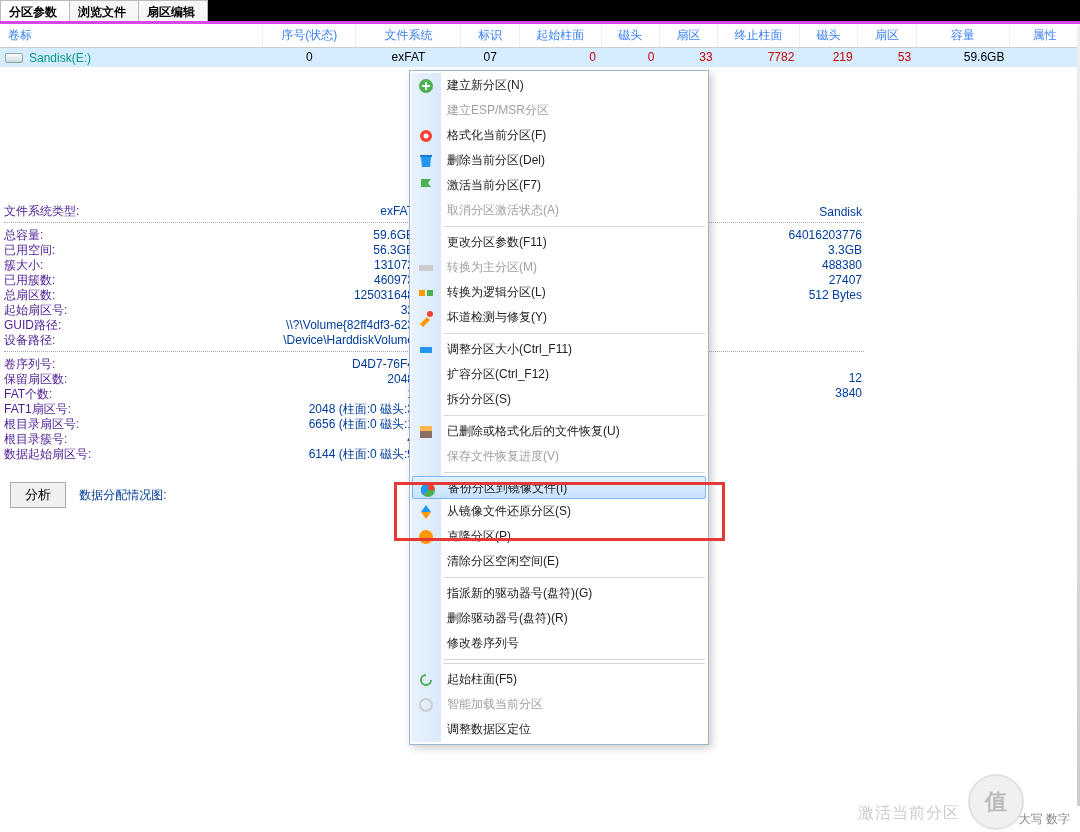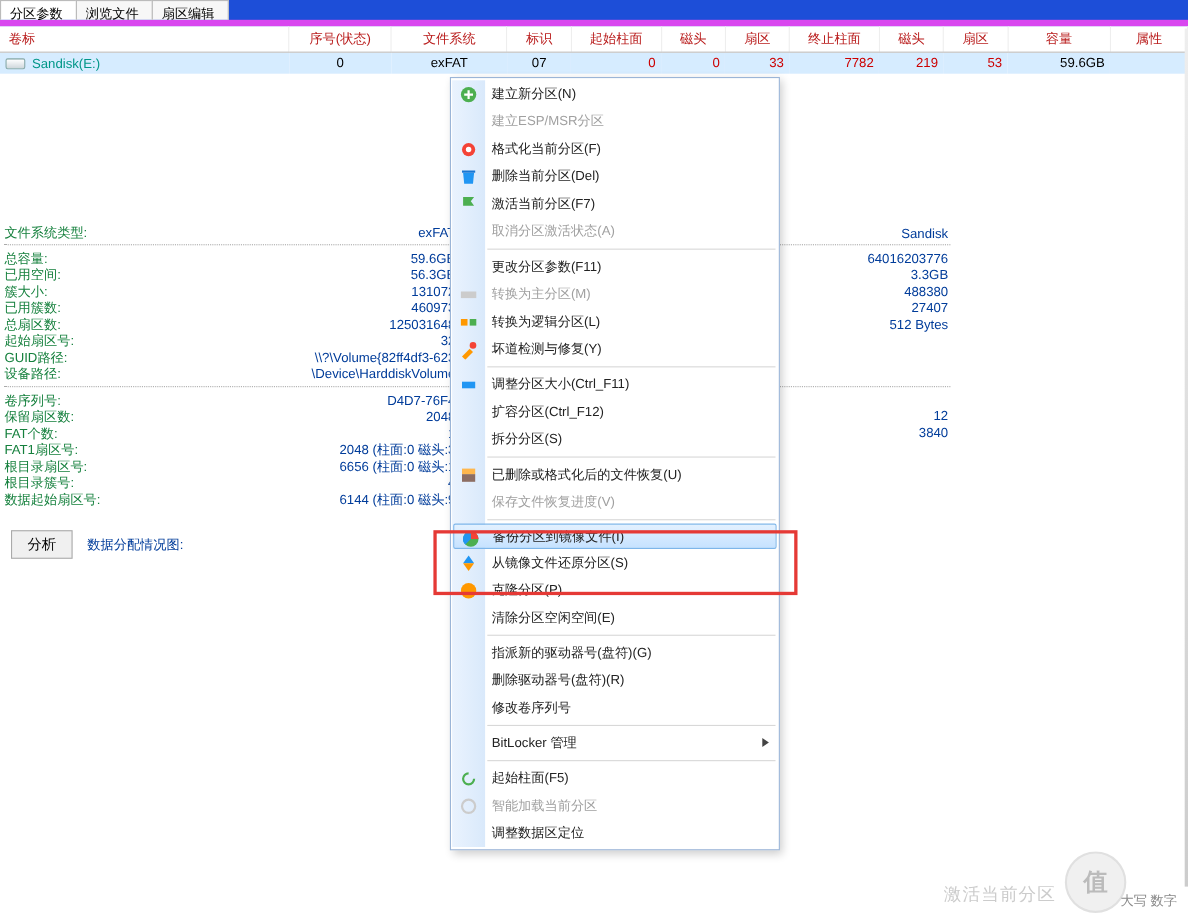--- a/index.html
+++ b/index.html
@@ -7,39 +7,39 @@
     margin: 0; padding: 0;
     font-family: "Microsoft YaHei", "SimSun", Arial, sans-serif;
     font-size: 12px;
     background: #fff;
     width: 1080px; height: 832px;
     position: relative; overflow: hidden;
     color: #000;
   }
 
   
-  .top-tabs { display:flex; border-bottom:6px solid #d946ef; height:24px; background:#1d4ed8; }
+  .top-tabs { display:flex; border-bottom:3px solid #d946ef; height:24px; background:#000000;font-weight:bold; }
   .top-tabs .tab { padding:3px 12px 0 8px; border:1px solid #bbb; border-bottom:none; margin-right:-1px; background:#f7f7f7; cursor:default;}
   .top-tabs .tab:first-child { background:#fff; }
 
   
   .grid { border-collapse: collapse; width: 100%; table-layout: fixed; }
-  .grid th { font-weight: normal; background:#fff; border-bottom:1px solid #ccc; border-right:1px solid #eee; padding:3px 4px; text-align:center; font-size:12px; color:#b91c1c;}
+  .grid th { font-weight: normal; background:#fff; border-bottom:1px solid #ccc; border-right:1px solid #eee; padding:3px 4px; text-align:center; font-size:12px; color:#3b82f6;}
   .grid td { padding:2px 5px; font-size:12px; }
   .grid tr.data td { background:#d6ecff; }
   .grid td.redcell { color:#cc0000; }
   .col-vol { text-align:left; padding-left:12px; }
   .disk-icon { display:inline-block; width:18px; height:10px; background:linear-gradient(#fff,#cfd8dc); border:1px solid #8aa; border-radius:2px; margin-right:6px; vertical-align:middle; position:relative;}
   .vol-name { color:#009688; font-weight:500; vertical-align:middle;}
 
   
   .info { position:absolute; left:4px; top:204px; width:860px; }
   .info .row { display:flex; }
   .info .cell { font-size:12px; line-height:15px; }
-  .info .left { flex:0 0 200px; color:#15803d; }
+  .info .left { flex:0 0 200px; color:#4c1d95; }
   .info .mid { flex:0 0 210px; text-align:right; color:#003C9A; }
   .info .sep { height:4px; border-top:1px dotted #aaa; margin:3px 0 2px 0;}
   .right-col { position:absolute; right:218px; top:205px; width:140px; text-align:right; color:#003C9A; font-size:12px; line-height:15px;}
   .right-col div { height:15px; }
 
   
   .analyze-row { position:absolute; left:10px; top:482px; }
   .analyze-btn { background:#f0f0f0; border:1px solid #aaa; padding:3px 14px; font-size:13px; cursor:pointer;}
   .analyze-label { color:#003C9A; margin-left:10px; font-size:12px;}
 
@@ -301,21 +301,20 @@
         <svg viewBox="0 0 18 18">
           <circle cx="9" cy="9" r="7" fill="#ff9800"></circle>
         </svg>
       </span><span>克隆分区(P)</span></div>
   <div class="ctx-item"><span>清除分区空闲空间(E)</span></div>
   <div class="ctx-sep"></div>
   <div class="ctx-item"><span>指派新的驱动器号(盘符)(G)</span></div>
   <div class="ctx-item"><span>删除驱动器号(盘符)(R)</span></div>
   <div class="ctx-item"><span>修改卷序列号</span></div>
   <div class="ctx-sep"></div>
-  <div class="ctx-item"><span>BitLocker 管理</span><span class="ctx-arrow"></span></div>
   <div class="ctx-sep"></div>
   <div class="ctx-item"><span class="ctx-icon">
         <svg viewBox="0 0 18 18">
           <path d="M9 3a6 6 0 1 0 6 6h-2a4 4 0 1 1-4-4V3z" fill="#4caf50"></path>
         </svg>
       </span><span>起始柱面(F5)</span></div>
   <div class="ctx-item disabled"><span class="ctx-icon">
         <svg viewBox="0 0 18 18">
           <circle cx="9" cy="9" r="6" fill="none" stroke="#ccc" stroke-width="2"></circle>
         </svg>

